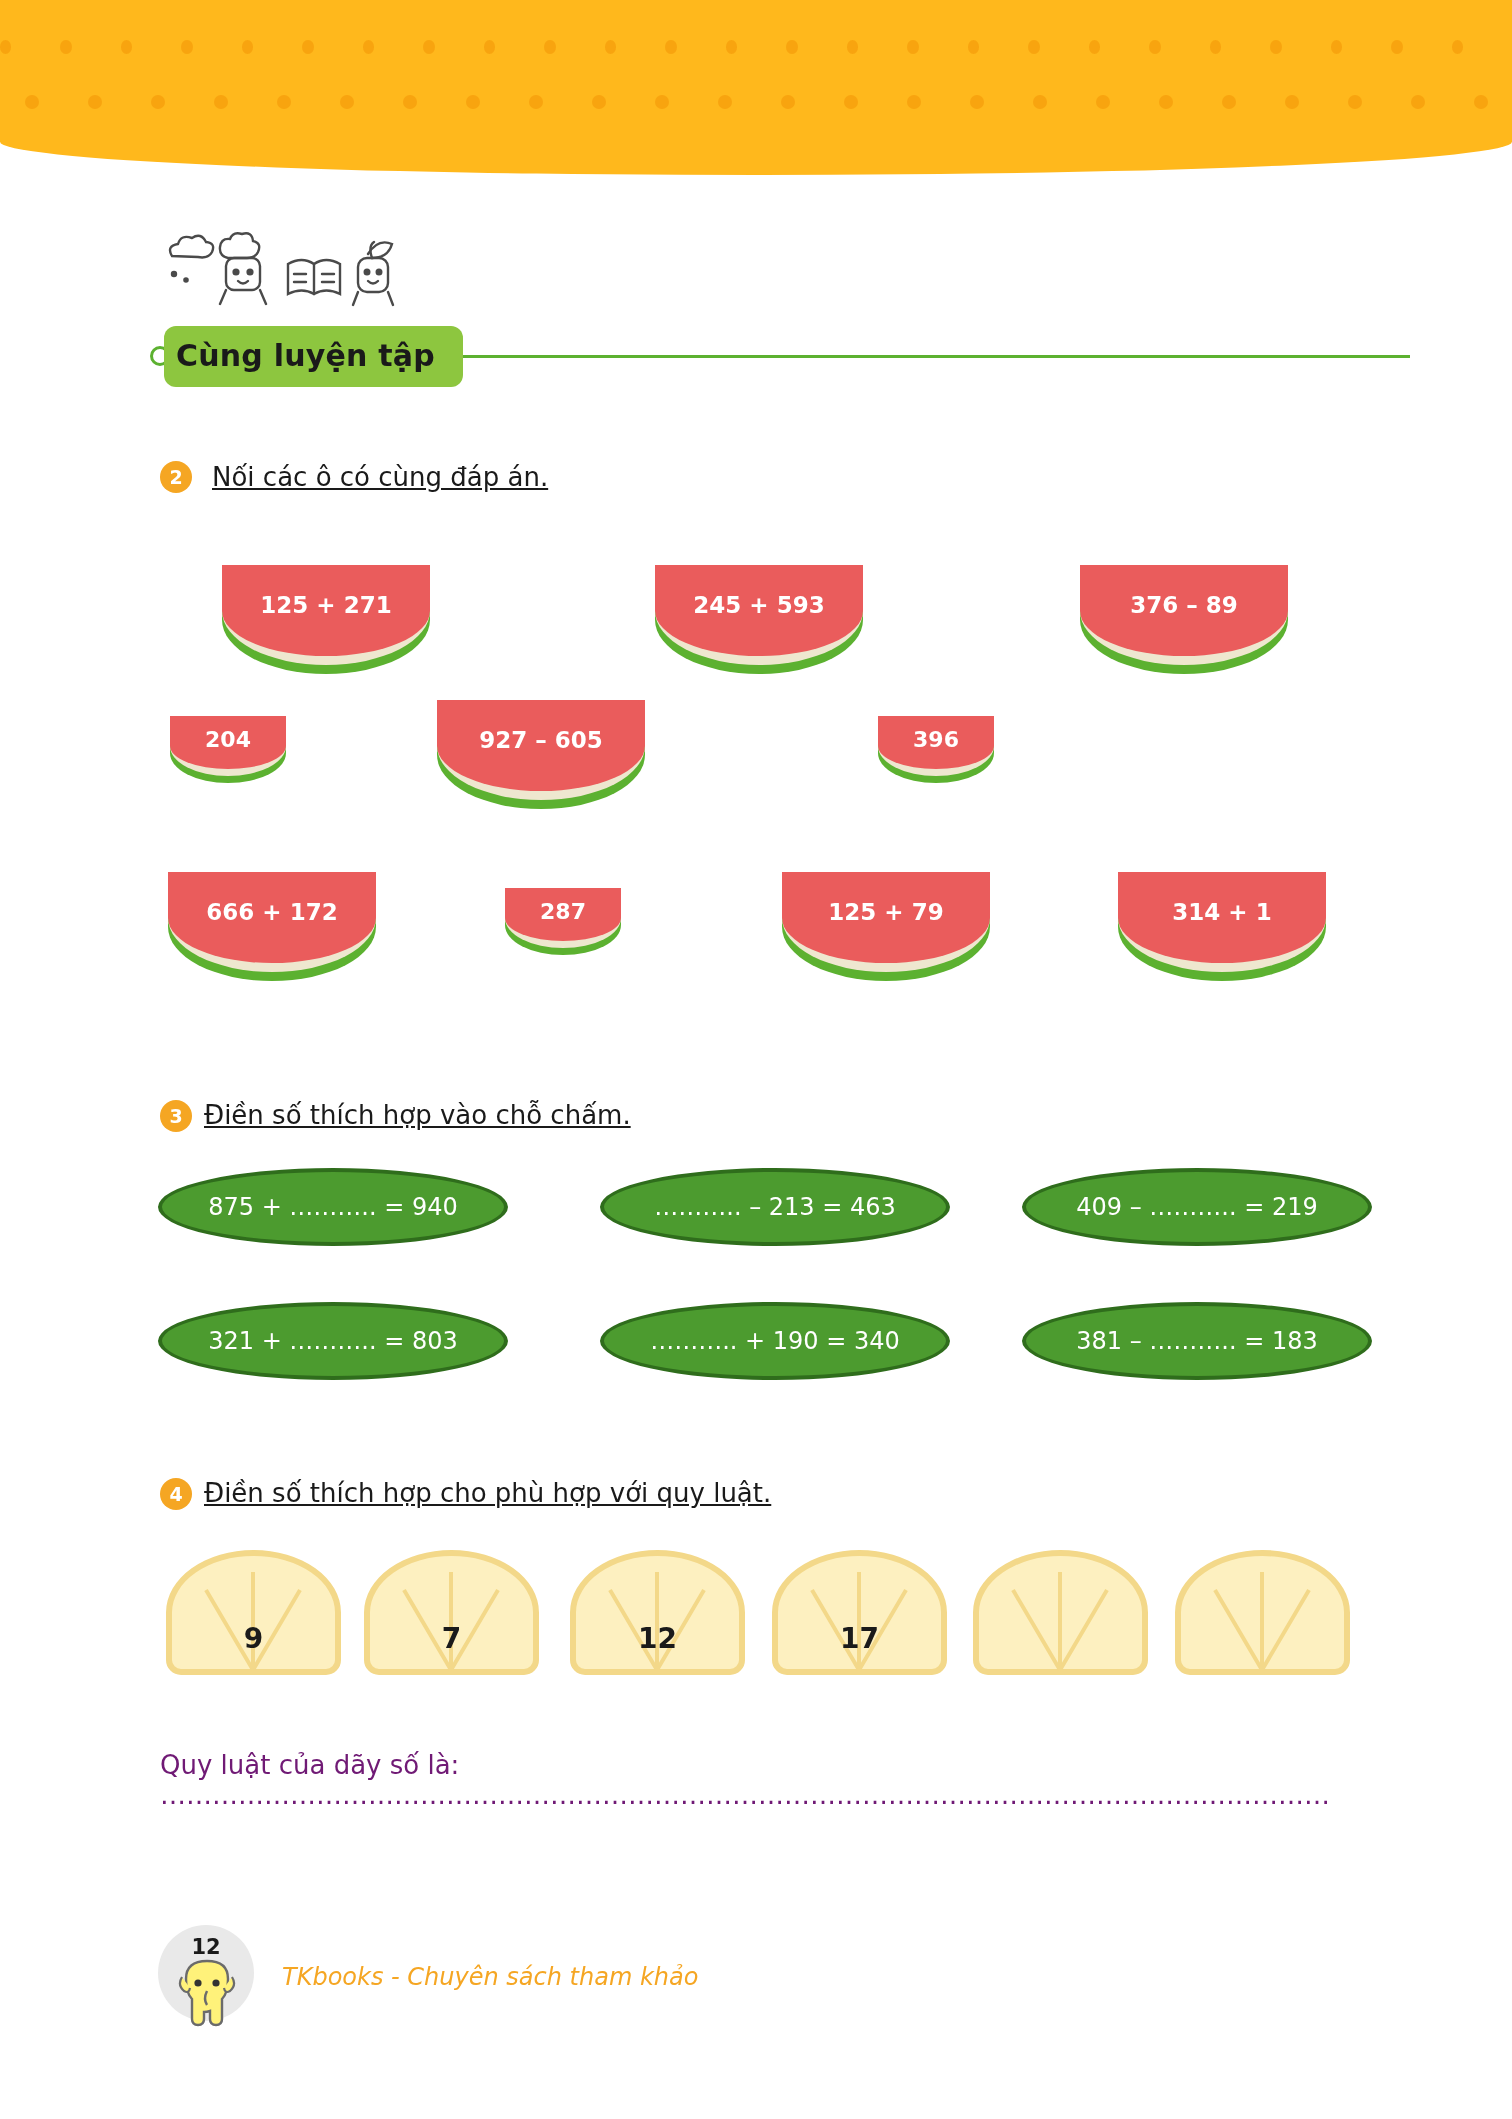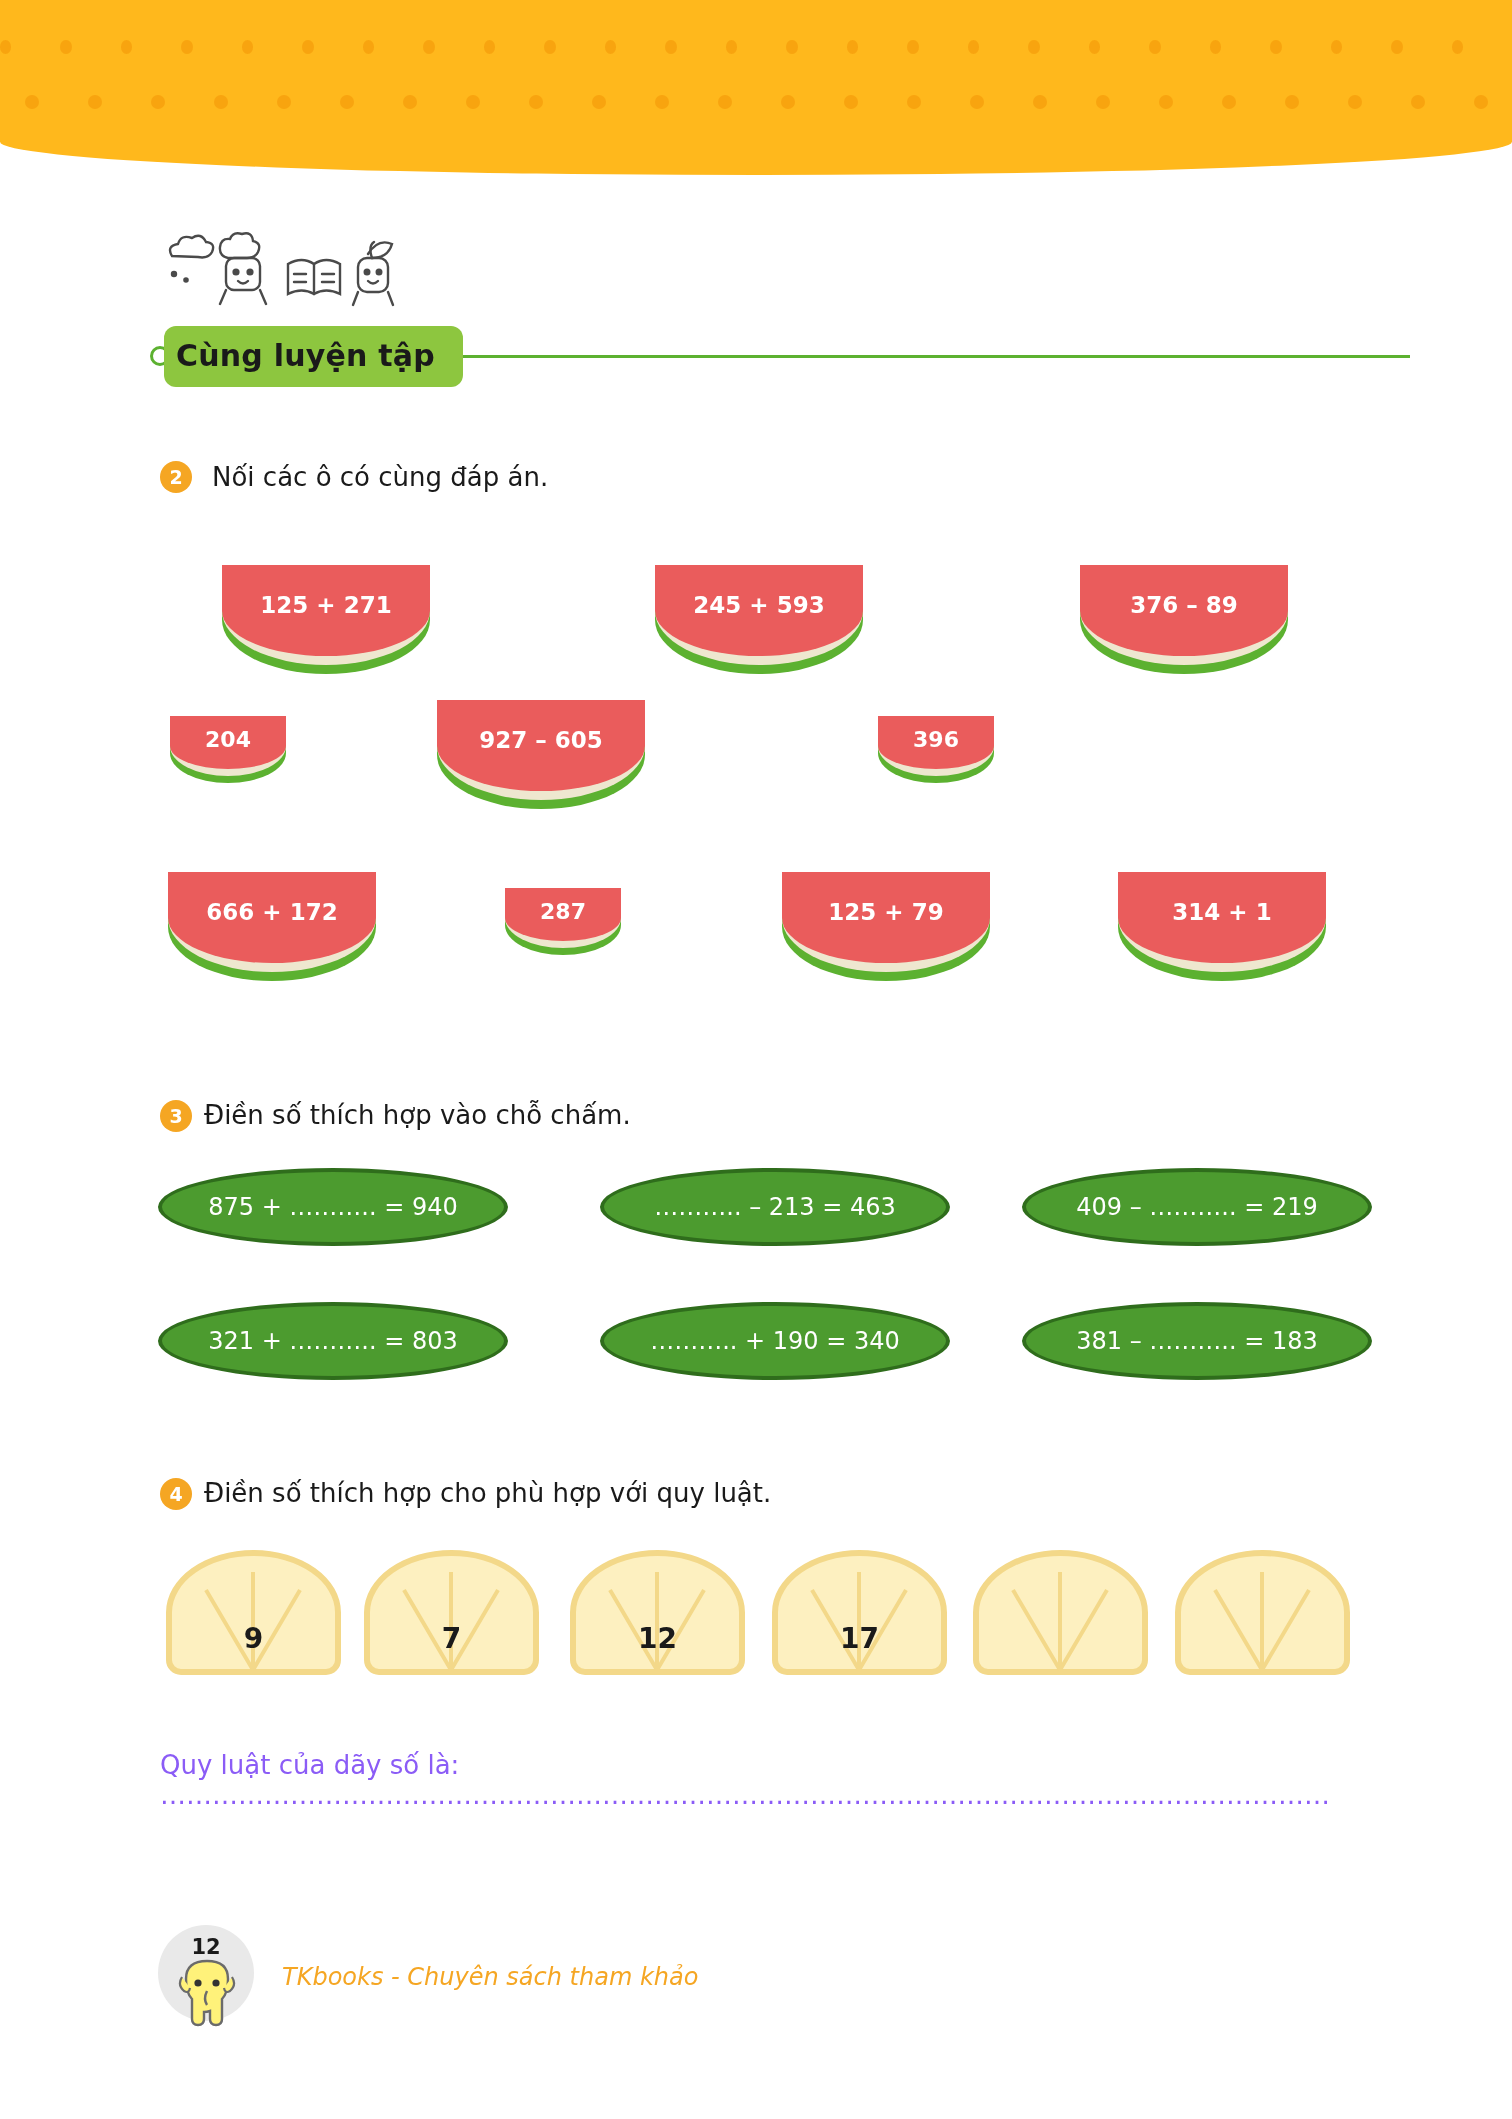--- a/index.html
+++ b/index.html
@@ -89,20 +89,21 @@
     background: #f5a623;
     color: #fff;
     font-size: 19px;
     font-weight: bold;
     display: flex; align-items: center; justify-content: center;
   }
   .ex-text {
     position: absolute;
     font-size: 26px;
     color: #1a1a1a;
+    text-decoration: underline;
   }
 
   
   .melon {
     position: absolute;
     display: flex;
     align-items: center;
     justify-content: center;
     color: #fff;
     font-size: 23px;
@@ -169,21 +170,21 @@
     font-size: 28px;
     font-weight: bold;
     color: #1a1a1a;
     margin-bottom: 20px;
   }
 
   
   .rule-line {
     position: absolute;
     font-size: 26px;
-    color: #8b5cf6;
+    color: #701a75;
   }
 
   
   .footer-badge {
     position: absolute;
     left: 158px; top: 1925px;
     width: 96px; height: 96px;
     border-radius: 50%;
     background: #e9e9e9;
     display: flex; align-items: flex-start; justify-content: center;

